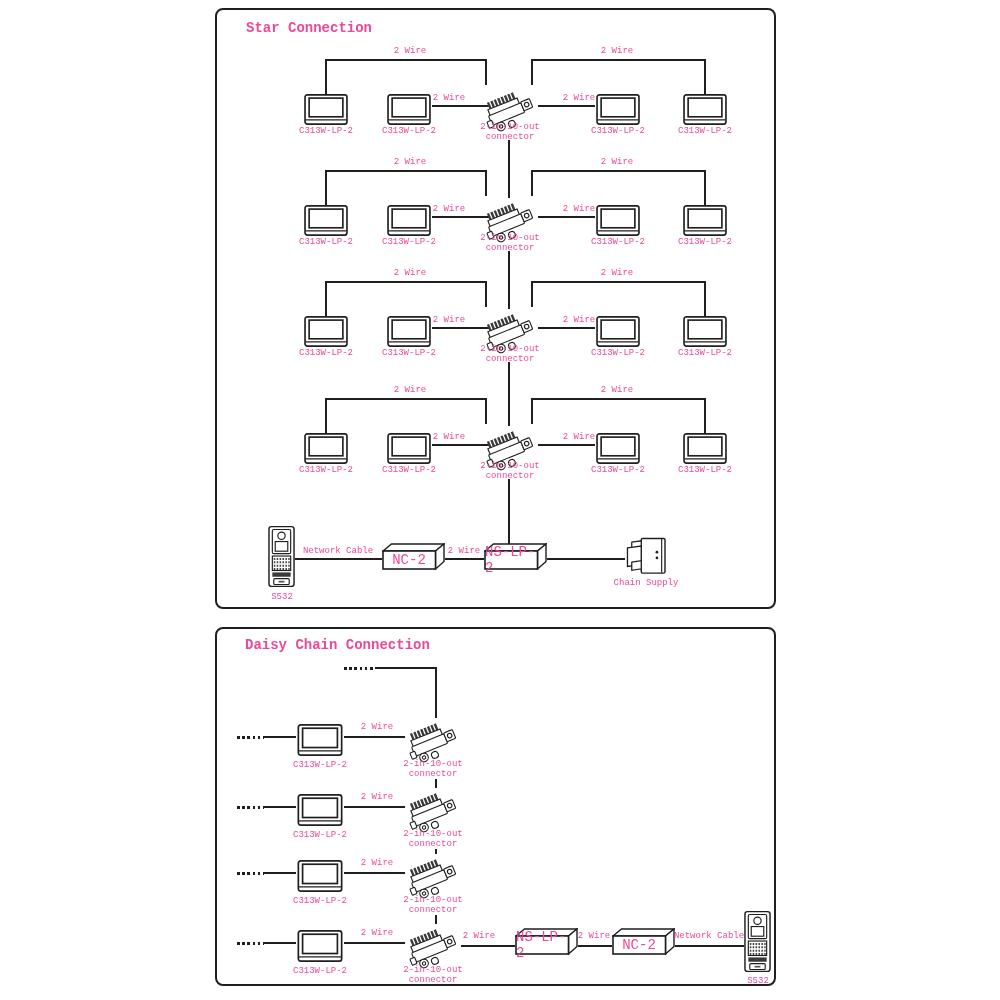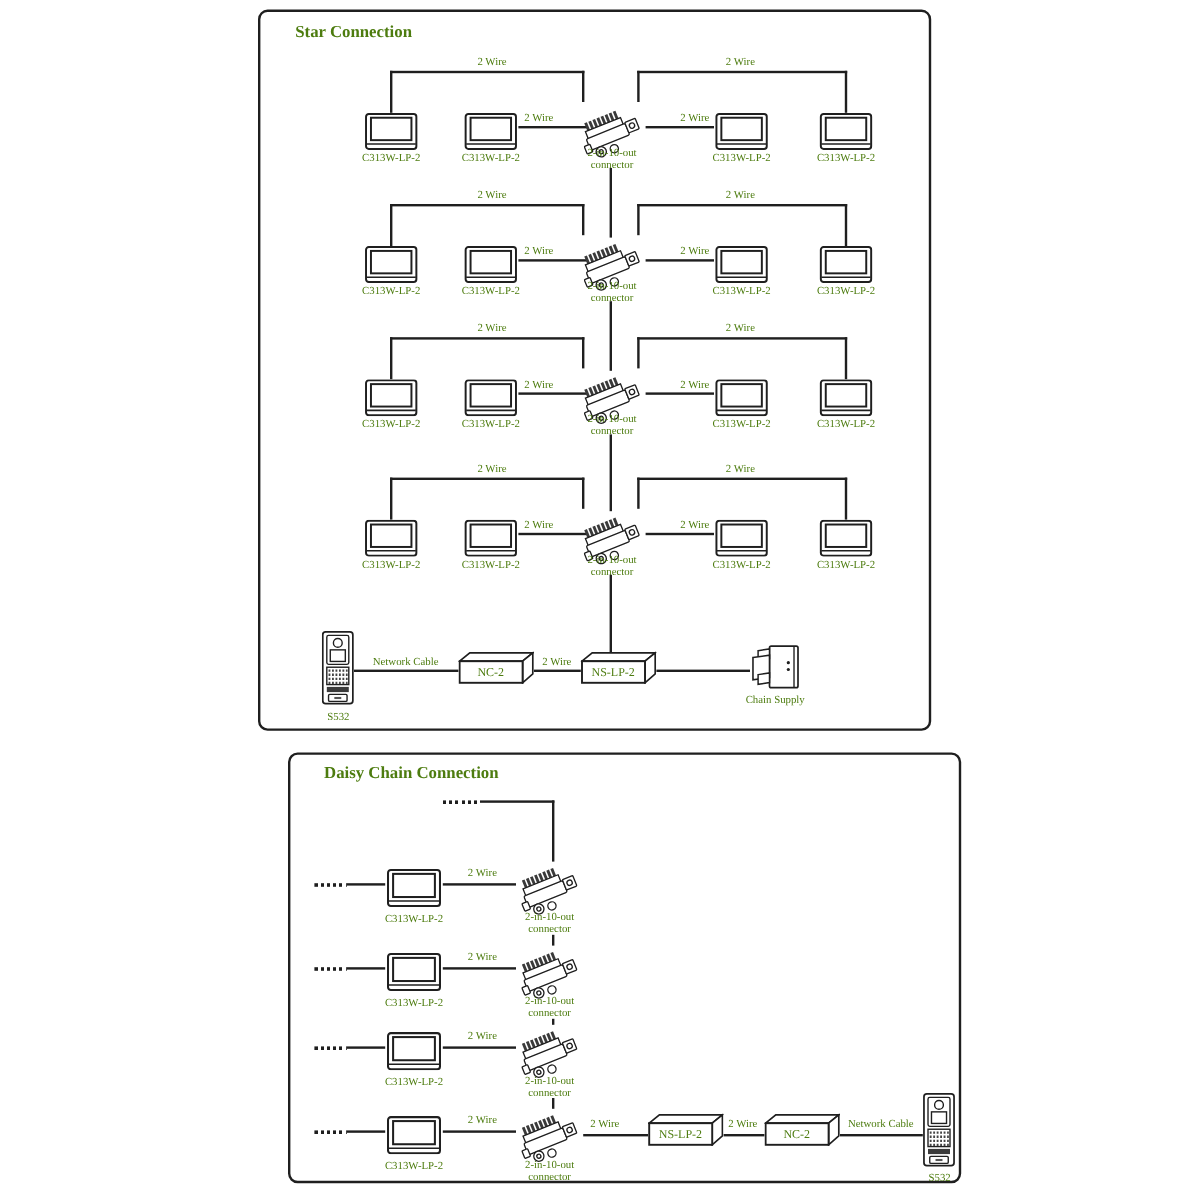--- a/index.html
+++ b/index.html
@@ -1,28 +1,28 @@
 <!DOCTYPE html>
 <html><head>
 <meta charset="utf-8">
 <style>
   html,body{margin:0;padding:0;background:#fff;}
   .page{position:relative;width:1000px;height:988px;background:#fff;
-        font-family:Liberation Serif, serif;color:#4d7c0f;overflow:hidden;}
+        font-family:Liberation Mono, monospace;color:#ec4899;overflow:hidden;}
   .panel{position:absolute;background:#fff;border:2px solid #1f1f1f;border-radius:8px;box-sizing:border-box;}
   .ttl{position:absolute;font-size:14px;font-weight:bold;white-space:nowrap;}
   .lbl{position:absolute;font-size:9px;line-height:10px;white-space:nowrap;transform:translateX(-50%);}
   .lbl2{position:absolute;font-size:9px;line-height:10px;text-align:center;transform:translateX(-50%);white-space:nowrap;}
   .hl{position:absolute;height:2px;background:#1f1f1f;}
   .vl{position:absolute;width:2px;background:#1f1f1f;}
   .dl{position:absolute;height:3px;background:repeating-linear-gradient(90deg,#1f1f1f 0 2.6px,transparent 2.6px 5.2px);}
   .icon{position:absolute;}
   .box3d{position:absolute;width:63px;height:27px;}
   .box3d svg{position:absolute;left:0;top:0;}
-  .boxlbl{position:absolute;left:1px;top:8px;width:52px;height:18px;display:flex;align-items:center;justify-content:center;font-size:10px;}
+  .boxlbl{position:absolute;left:1px;top:8px;width:52px;height:18px;display:flex;align-items:center;justify-content:center;font-size:14px;}
   i{font-style:normal;display:block;}
 </style>
 </head>
 <body>
 
 <svg width="0" height="0" style="position:absolute" aria-hidden="true">
 <defs>
   <symbol id="sym-monitor" viewBox="0 0 48 34">
     <rect x="1" y="1" width="46" height="32" rx="2.5" fill="#fff" stroke="#1f1f1f" stroke-width="1.8"></rect>
     <rect x="5.5" y="4.5" width="37" height="20.5" fill="#fff" stroke="#1f1f1f" stroke-width="1.8"></rect>
@@ -258,21 +258,21 @@
         </svg>
       <span class="boxlbl">NS-LP-2</span>
     </div>
     <i class="hl" style="left:330px;top:548px;width:78px"></i>
     <svg class="icon" style="left:408px;top:527px" width="42" height="38">
         <use href="#sym-psu"></use>
       </svg>
     <span class="lbl" style="left:429px;top:568px">Chain Supply</span>
   </section>
 
-  <section class="panel" style="left:215px;top:627px;width:561px;height:359px;margin-left:25px;">
+  <section class="panel" style="left:215px;top:627px;width:561px;height:359px;">
     <h2 class="ttl" style="left:28px;top:8px;margin:0;">Daisy Chain Connection</h2>
 
     <i class="dl" style="left:127px;top:38px;width:31px"></i>
     <i class="hl" style="left:158px;top:38px;width:62px"></i>
     <i class="vl" style="left:218px;top:38px;height:51px"></i>
 
     <i class="dl" style="left:20px;top:107px;width:27px"></i>
     <i class="hl" style="left:47px;top:107px;width:32px"></i>
     <svg class="icon" style="left:79px;top:95px" width="48" height="32">
         <use href="#sym-monitor"></use>

